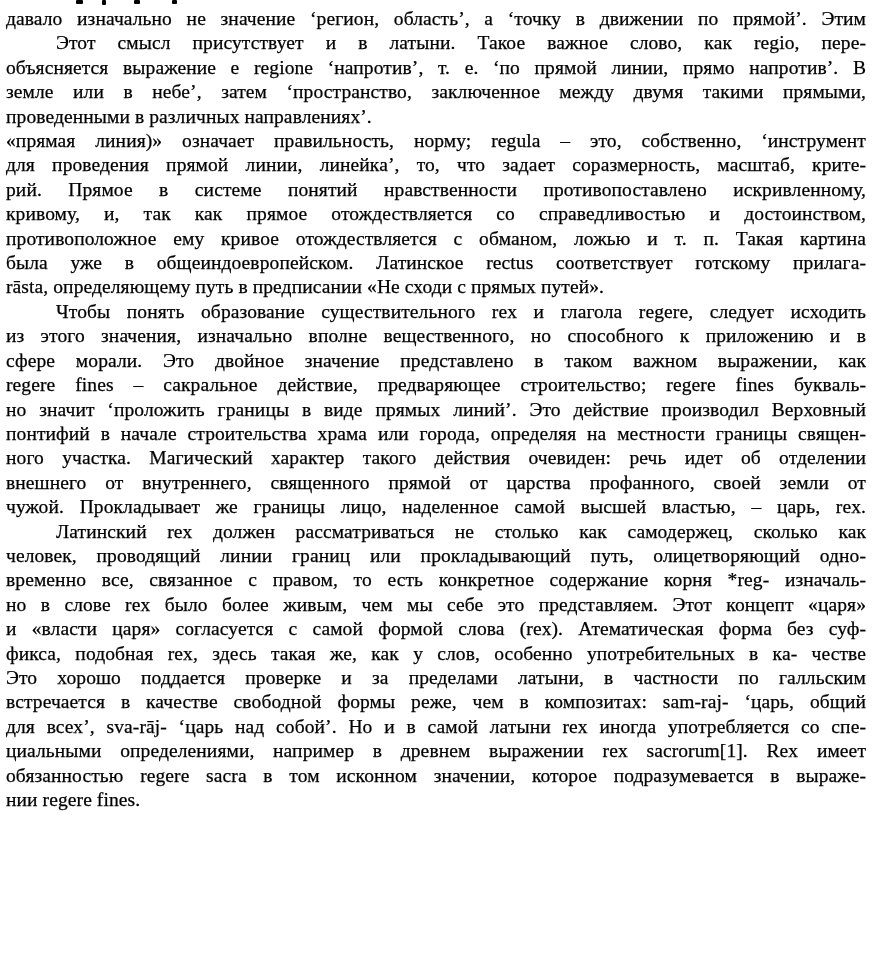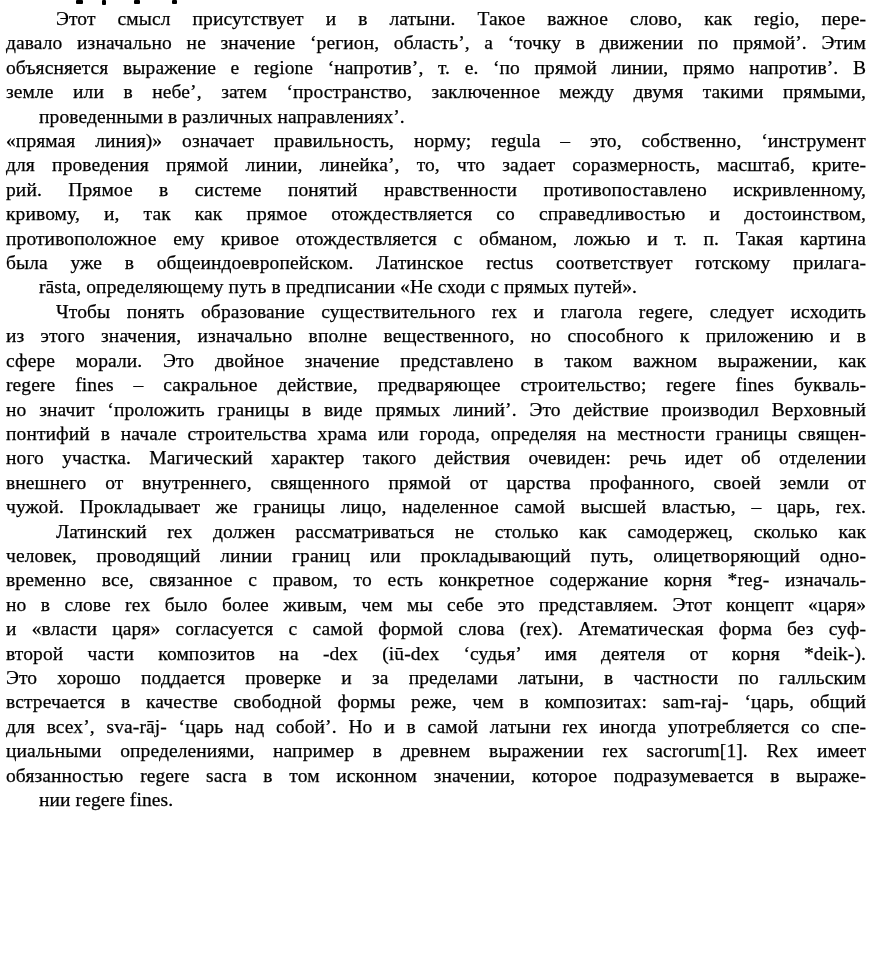--- a/index.html
+++ b/index.html
@@ -33,21 +33,20 @@
     text-align-last: justify;
     letter-spacing: 0.1px;
     -webkit-text-stroke: 0.25px #000;
   }
   .line.first {
     text-indent: 50px;
   }
   .line.last {
     text-align: center;
     text-align-last: left;
-    margin-left: 33px;
   }
   .it {
   }
   
   .fragment {
     position: absolute;
     top: 0;
     left: 76px;
     width: 120px;
     height: 6px;
@@ -71,22 +70,22 @@
 
 <div class="fragment">
   <i></i>
     <i></i>
     <i></i>
     <i></i>
 </div>
 
 <div class="page">
     <div class="para">
+      <div class="line"><span>давало изначально не значение ‘регион, область’, а ‘точку в движении по прямой’. Этим</span></div>
       <div class="line first"><span>Этот смысл присутствует и в латыни. Такое важное слово, как regio, пере-</span></div>
-      <div class="line"><span>давало изначально не значение ‘регион, область’, а ‘точку в движении по прямой’. Этим</span></div>
       <div class="line"><span>объясняется выражение e regione ‘напротив’, т. е. ‘по прямой линии, прямо напротив’. В</span></div>
       <div class="line"><span>земле или в небе’, затем ‘пространство, заключенное между двумя такими прямыми,</span></div>
       <div class="line last"><span>проведенными в различных направлениях’.</span></div>
     </div>
     <div class="para">
       <div class="line"><span>«прямая линия)» означает правильность, норму; regula – это, собственно, ‘инструмент</span></div>
       <div class="line"><span>для проведения прямой линии, линейка’, то, что задает соразмерность, масштаб, </span><span class="it">крите-</span></div>
       <div class="line"><span class="it">рий. Прямое</span><span> в системе понятий нравственности противопоставлено </span><span class="it">искривленному,</span></div>
       <div class="line"><span class="it">кривому,</span><span> и, так как </span><span class="it">прямое</span><span> отождествляется со </span><span class="it">справедливостью</span><span> и </span><span class="it">достоинством,</span></div>
       <div class="line"><span>противоположное ему </span><span class="it">кривое</span><span> отождествляется с </span><span class="it">обманом, ложью</span><span> и т. п. Такая картина</span></div>
@@ -103,21 +102,21 @@
       <div class="line"><span>ного участка. Магический характер такого действия очевиден: речь идет об отделении</span></div>
       <div class="line"><span>внешнего от внутреннего, священного прямой от царства профанного, своей земли от</span></div>
       <div class="line"><span>чужой. Прокладывает же границы лицо, наделенное самой высшей властью, – царь, rex.</span></div>
     </div>
     <div class="para">
       <div class="line first"><span>Латинский rex должен рассматриваться не столько как самодержец, сколько как</span></div>
       <div class="line"><span>человек, проводящий линии границ или прокладывающий путь, олицетворяющий одно-</span></div>
       <div class="line"><span>временно все, связанное с правом, то есть конкретное содержание корня *reg- изначаль-</span></div>
       <div class="line"><span>но в слове rex было более живым, чем мы себе это представляем. Этот концепт «царя»</span></div>
       <div class="line"><span>и «власти царя» согласуется с самой формой слова (rex). Атематическая форма без суф-</span></div>
-      <div class="line"><span>второй части композитов на </span><span class="it">-dex</span><span> (iū-dex ‘судья’ имя деятеля от корня *deik-).</span></div>
+      <div class="line"><span>фикса, подобная rex, здесь такая же, как у слов, особенно употребительных в ка- честве</span></div>
       <div class="line"><span>Это хорошо поддается проверке и за пределами латыни, в частности по галльским</span></div>
       <div class="line"><span>встречается в качестве свободной формы реже, чем в композитах: sam-raj- ‘царь, общий</span></div>
       <div class="line"><span>для всех’, sva-rāj- ‘царь над собой’. Но и в самой латыни rex иногда употребляется со спе-</span></div>
       <div class="line"><span>циальными определениями, например в древнем выражении rex sacrorum[1]. Rex имеет</span></div>
       <div class="line"><span>обязанностью regere sacra в том исконном значении, которое подразумевается в выраже-</span></div>
       <div class="line last"><span>нии regere fines.</span></div>
     </div>
   </div>
 
 </body></html>

